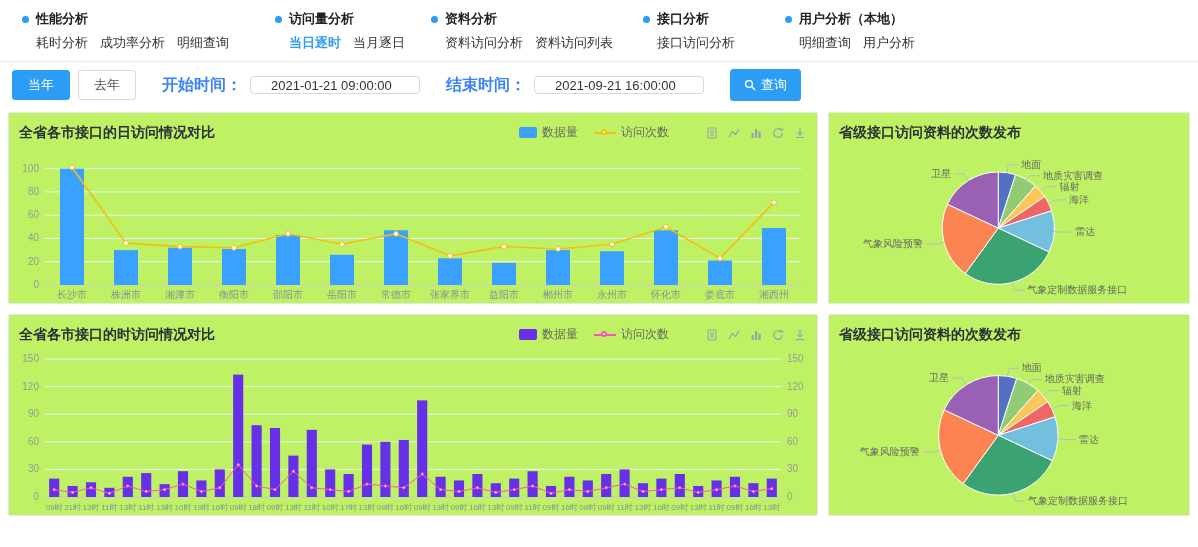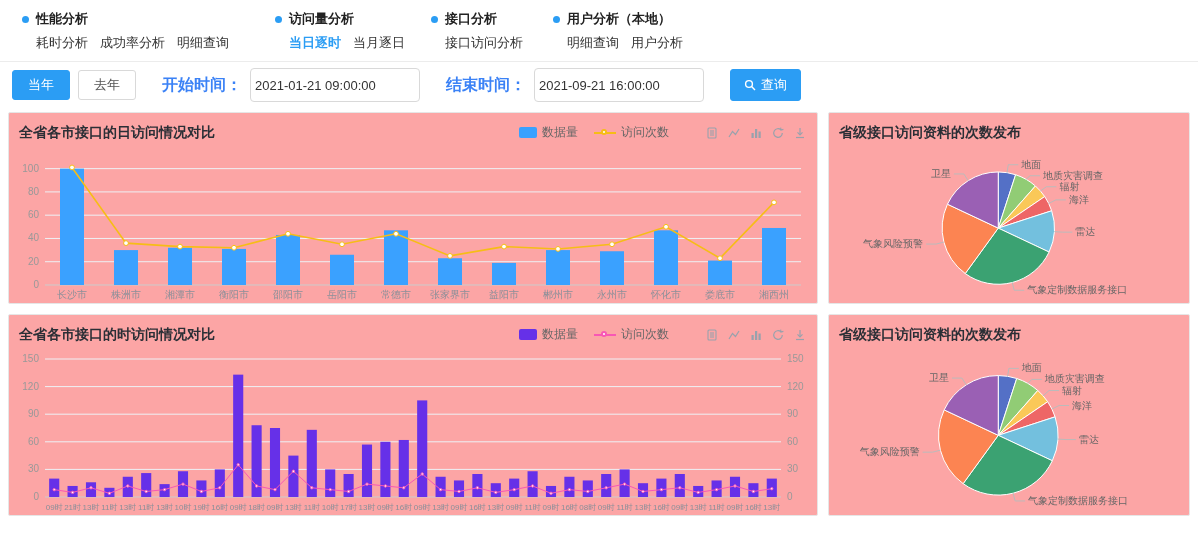--- a/index.html
+++ b/index.html
@@ -20,29 +20,29 @@
   .nav-item { cursor:pointer; }
   .nav-item.active { color:#2b9df4; font-weight:bold; }
 
   
   .filter-bar { display:flex; align-items:center; padding:9px 12px; height:46px; }
   .btn { font-size:13px; border:1px solid #d9d9d9; background:#fff; color:#555;
          border-radius:3px; padding:5px 15px; cursor:pointer; }
   .btn + .btn { margin-left:8px; }
   .btn.primary { background:#2b9df4; border-color:#2b9df4; color:#fff; }
   .lbl { font-size:16px; color:#3b82f6; margin-left:26px; margin-right:8px; font-weight:bold; }
-  .time-input { width:170px; height:34px; border:1px solid #d9d9d9; border-radius:4px;
-                padding:0 4px; font-size:13px; color:#333; font-family:inherit; }
+  .time-input { width:170px; height:18px; border:1px solid #d9d9d9; border-radius:4px;
+                padding:0 20px; font-size:13px; color:#333; font-family:inherit; }
   .btn.search { margin-left:26px; display:inline-flex; align-items:center; gap:5px; padding:6px 13px; }
 
   
   .main { display:flex; gap:10px; padding:4px 8px 8px 8px; }
   .col-left  { width:810px; display:flex; flex-direction:column; gap:10px; }
   .col-right { width:362px; display:flex; flex-direction:column; gap:10px; }
-  .panel { border:1px solid #e6e6e6; background:#fca5a5; border-radius:2px; }
+  .panel { border:1px solid #e6e6e6; background:#bef264; border-radius:2px; }
   .panel-head { display:flex; align-items:center; padding:9px 10px 4px 10px; height:34px; }
   .panel-title { font-size:14px; font-weight:bold; color:#2b2f36; }
   .legend { margin-left:auto; margin-right:36px; display:flex; gap:16px; align-items:center;
             font-size:12px; color:#666; }
   .lg-item { display:inline-flex; align-items:center; gap:5px; cursor:pointer; }
   .lg-bar { width:18px; height:11px; border-radius:2px; display:inline-block; }
   .lg-line { width:22px; height:2px; display:inline-block; position:relative; }
   .lg-line i { position:absolute; left:7px; top:-3px; width:6px; height:6px; border-radius:50%;
                background:#fff; border:2px solid; display:block; }
   .toolbox { display:flex; gap:8px; align-items:center; }
@@ -70,20 +70,30 @@
     <div class="nav-title">
       <span class="dot"></span>
       <span>访问量分析</span>
     </div>
     <div class="nav-items">
       <span class="nav-item active">当日逐时</span>
       <span class="nav-item">当月逐日</span>
     </div>
   </div>
 
+  <div class="nav-group">
+    <div class="nav-title">
+      <span class="dot"></span>
+      <span>资料分析</span>
+    </div>
+    <div class="nav-items">
+      <span class="nav-item">资料访问分析</span>
+      <span class="nav-item">资料访问列表</span>
+    </div>
+  </div>
 
   <div class="nav-group">
     <div class="nav-title">
       <span class="dot"></span>
       <span>接口分析</span>
     </div>
     <div class="nav-items">
       <span class="nav-item">接口访问分析</span>
     </div>
   </div>

